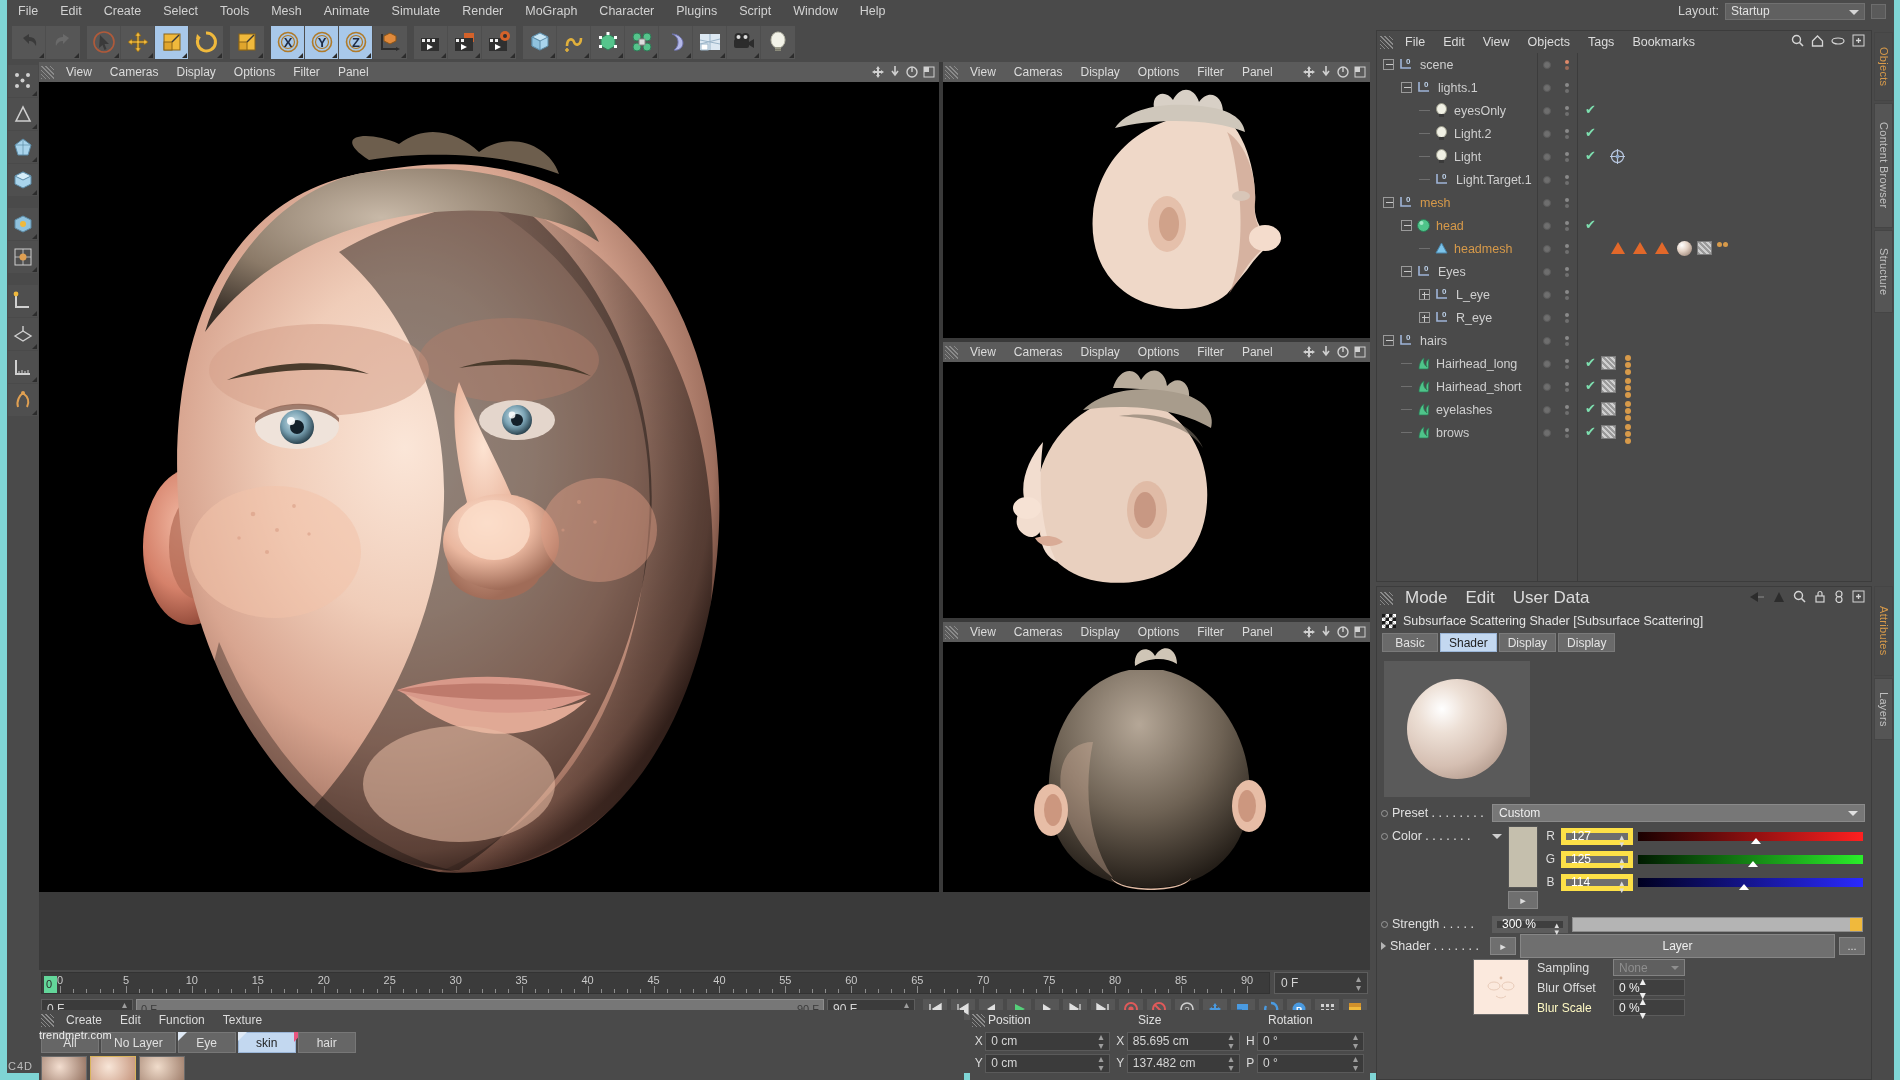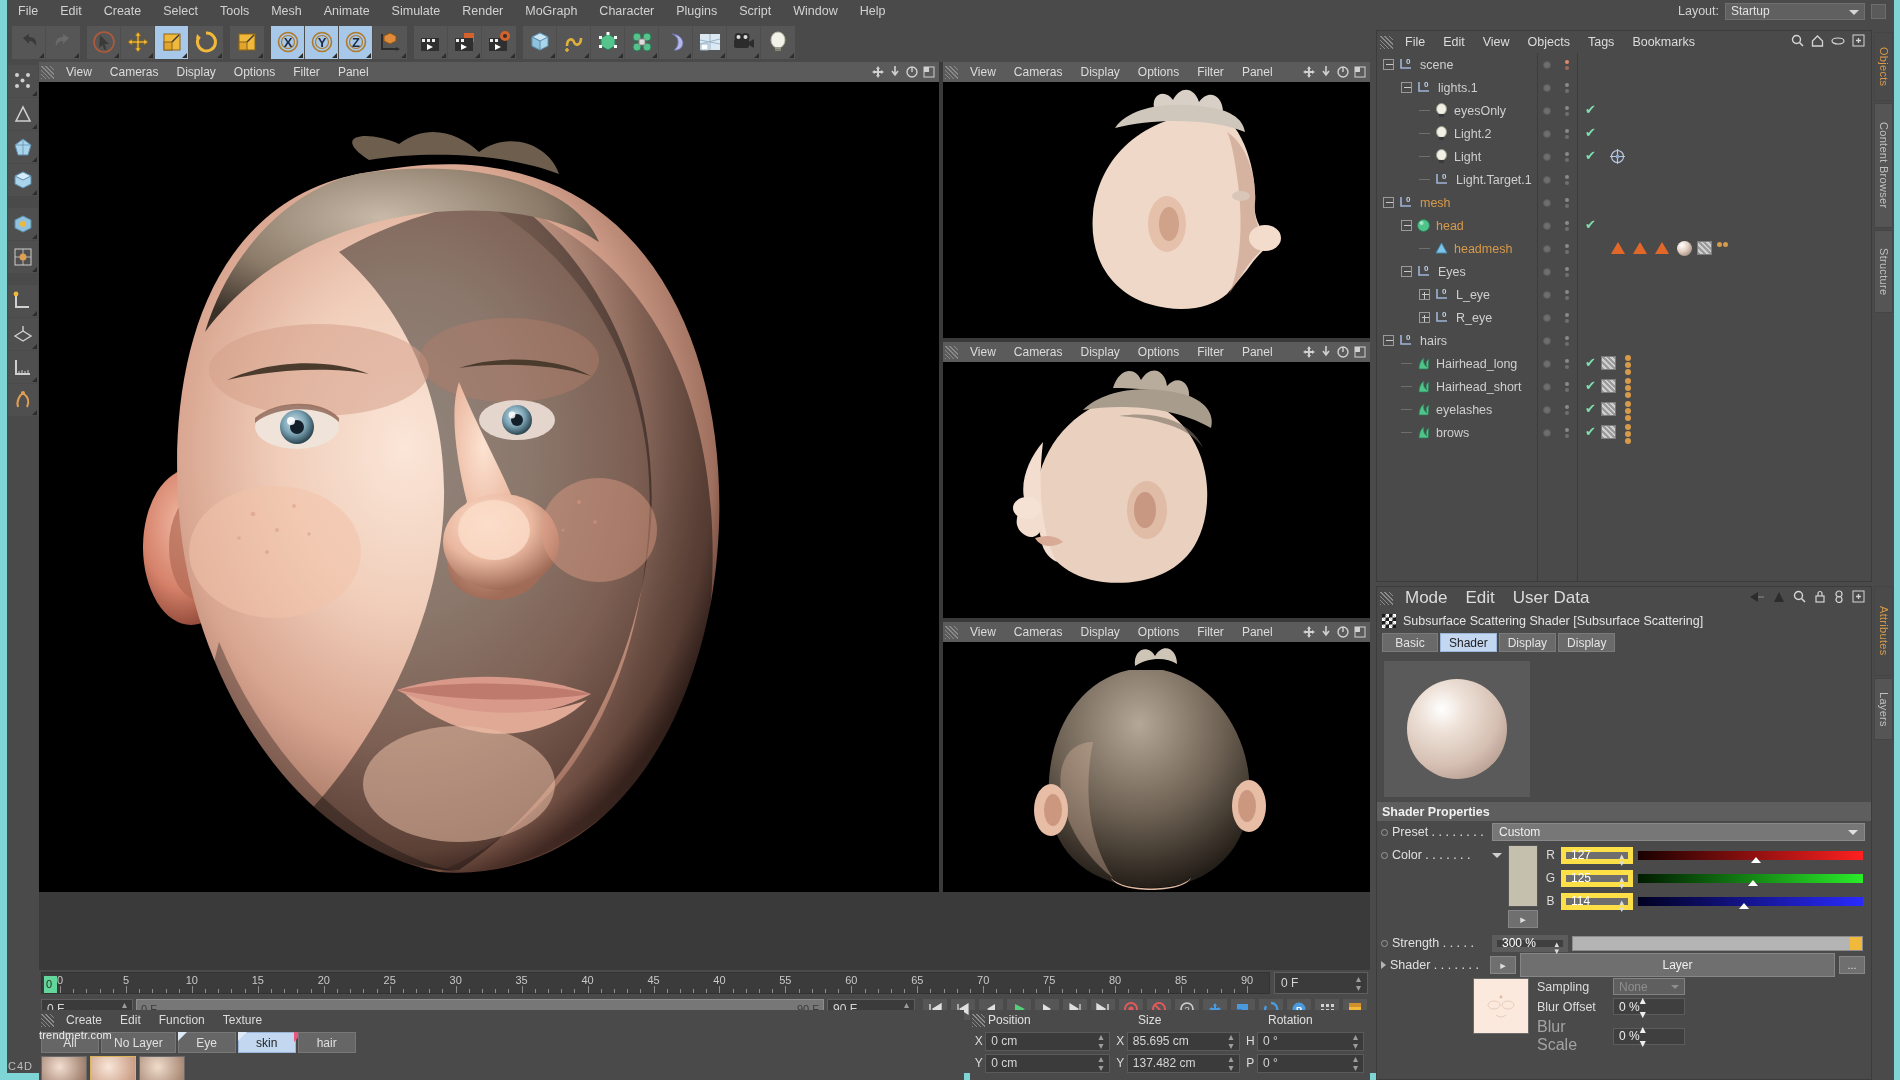--- a/index.html
+++ b/index.html
@@ -1658,21 +1658,20 @@
         <div class="attab">Basic</div>
         <div class="attab sel">Shader</div>
         <div class="attab">Display</div>
         <div class="attab">Display</div>
       </div>
 
     <div class="preview">
       <div class="previewball"></div>
     </div>
 
-    <div class="sechead">Shader Properties</div>
 
     <div class="prow">
       <span class="bullet"></span>
       <span class="plabel">Preset . . . . . . . .</span>
       <div class="pselect">
         <span>Custom</span>
         <span class="cv"></span>
       </div>
     </div>
 
@@ -1763,21 +1762,21 @@
           </div>
         </div>
         <div style="display:flex;align-items:center;gap:6px">
           <span style="width:70px;font-size:12.5px;color:#dcdcdc">Blur Offset</span>
           <div class="smallf" style="background:#3f3f3f;border-color:#5c5c5c">
             <span>0 %</span>
             <span class="sp">▴<br>▾</span>
           </div>
         </div>
         <div style="display:flex;align-items:center;gap:6px">
-          <span style="width:70px;font-size:16px;color:#a3a3a3">Blur Scale</span>
+          <span style="width:70px;font-size:12px;color:#fef9c3">Blur Scale</span>
           <div class="smallf" style="background:#3f3f3f;border-color:#5c5c5c">
             <span>0 %</span>
             <span class="sp">▴<br>▾</span>
           </div>
         </div>
       </div>
     </div>
 
   </div>
 

